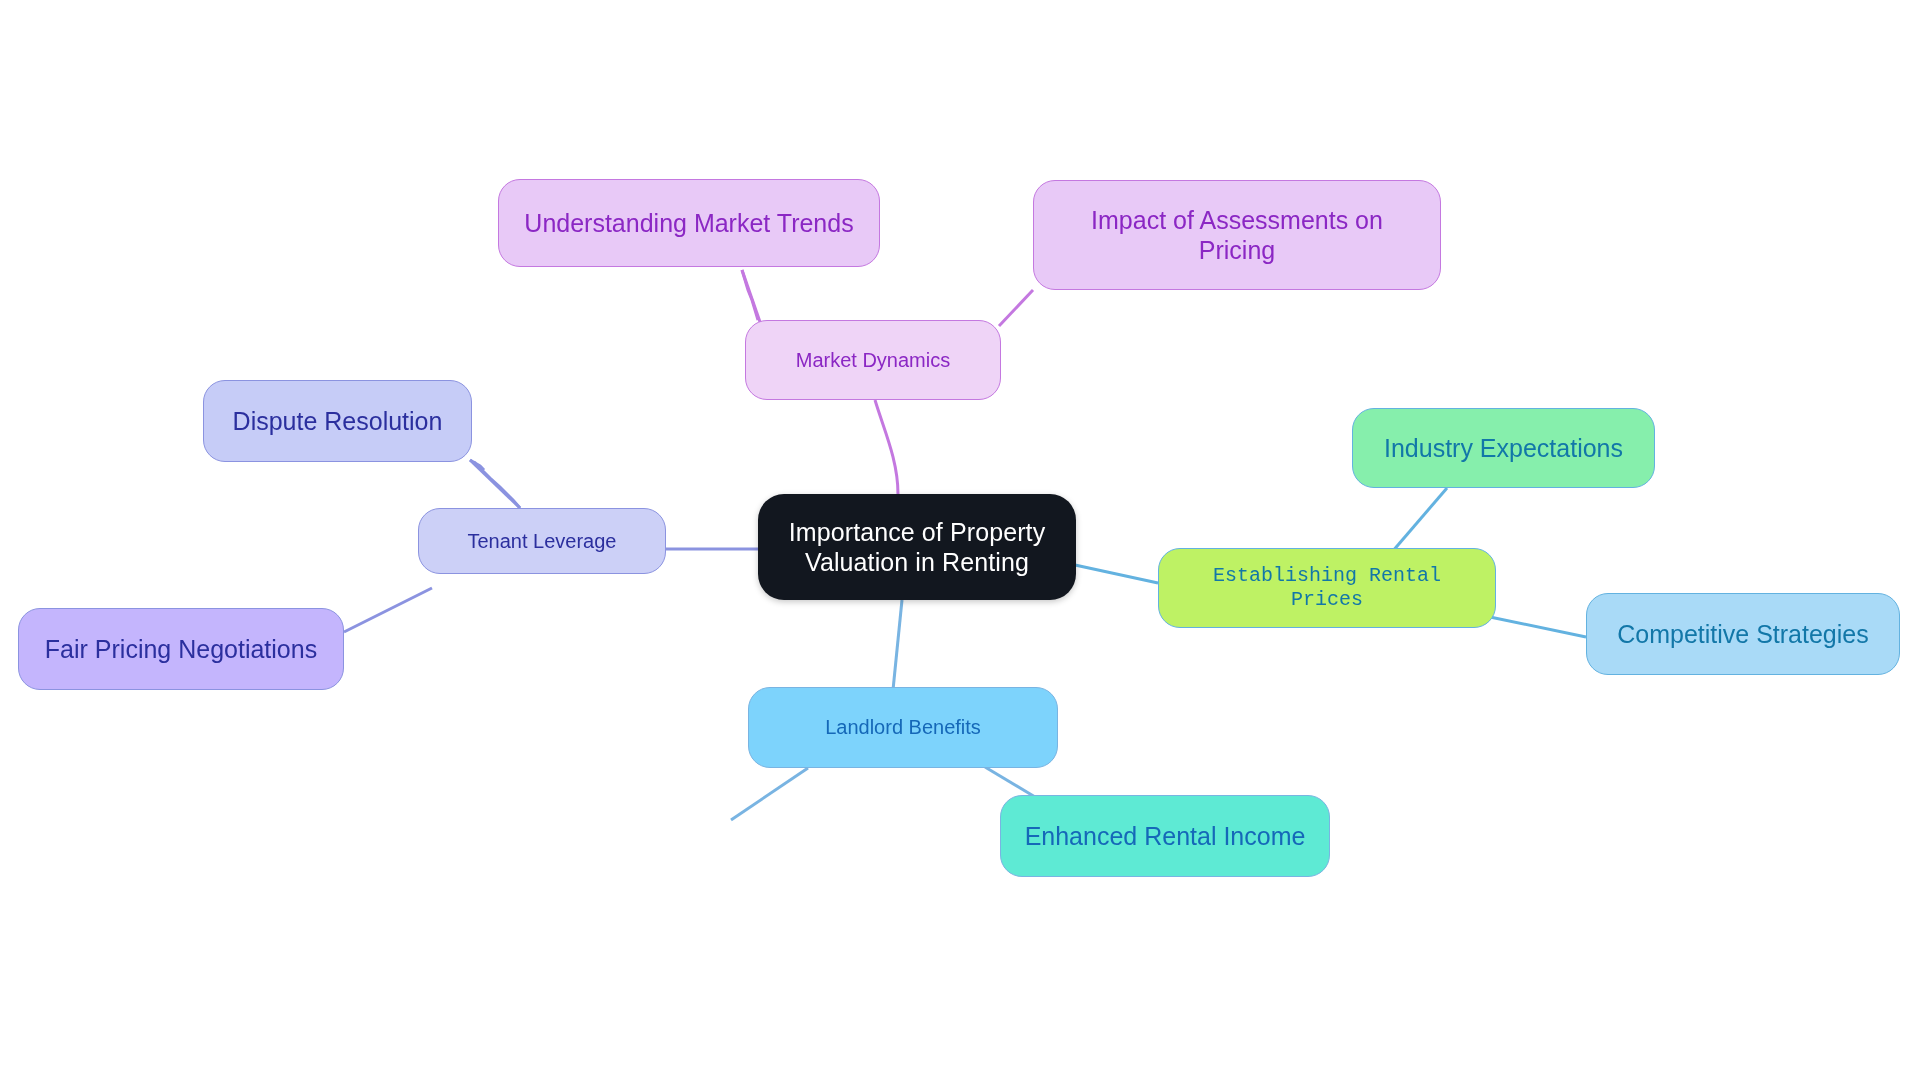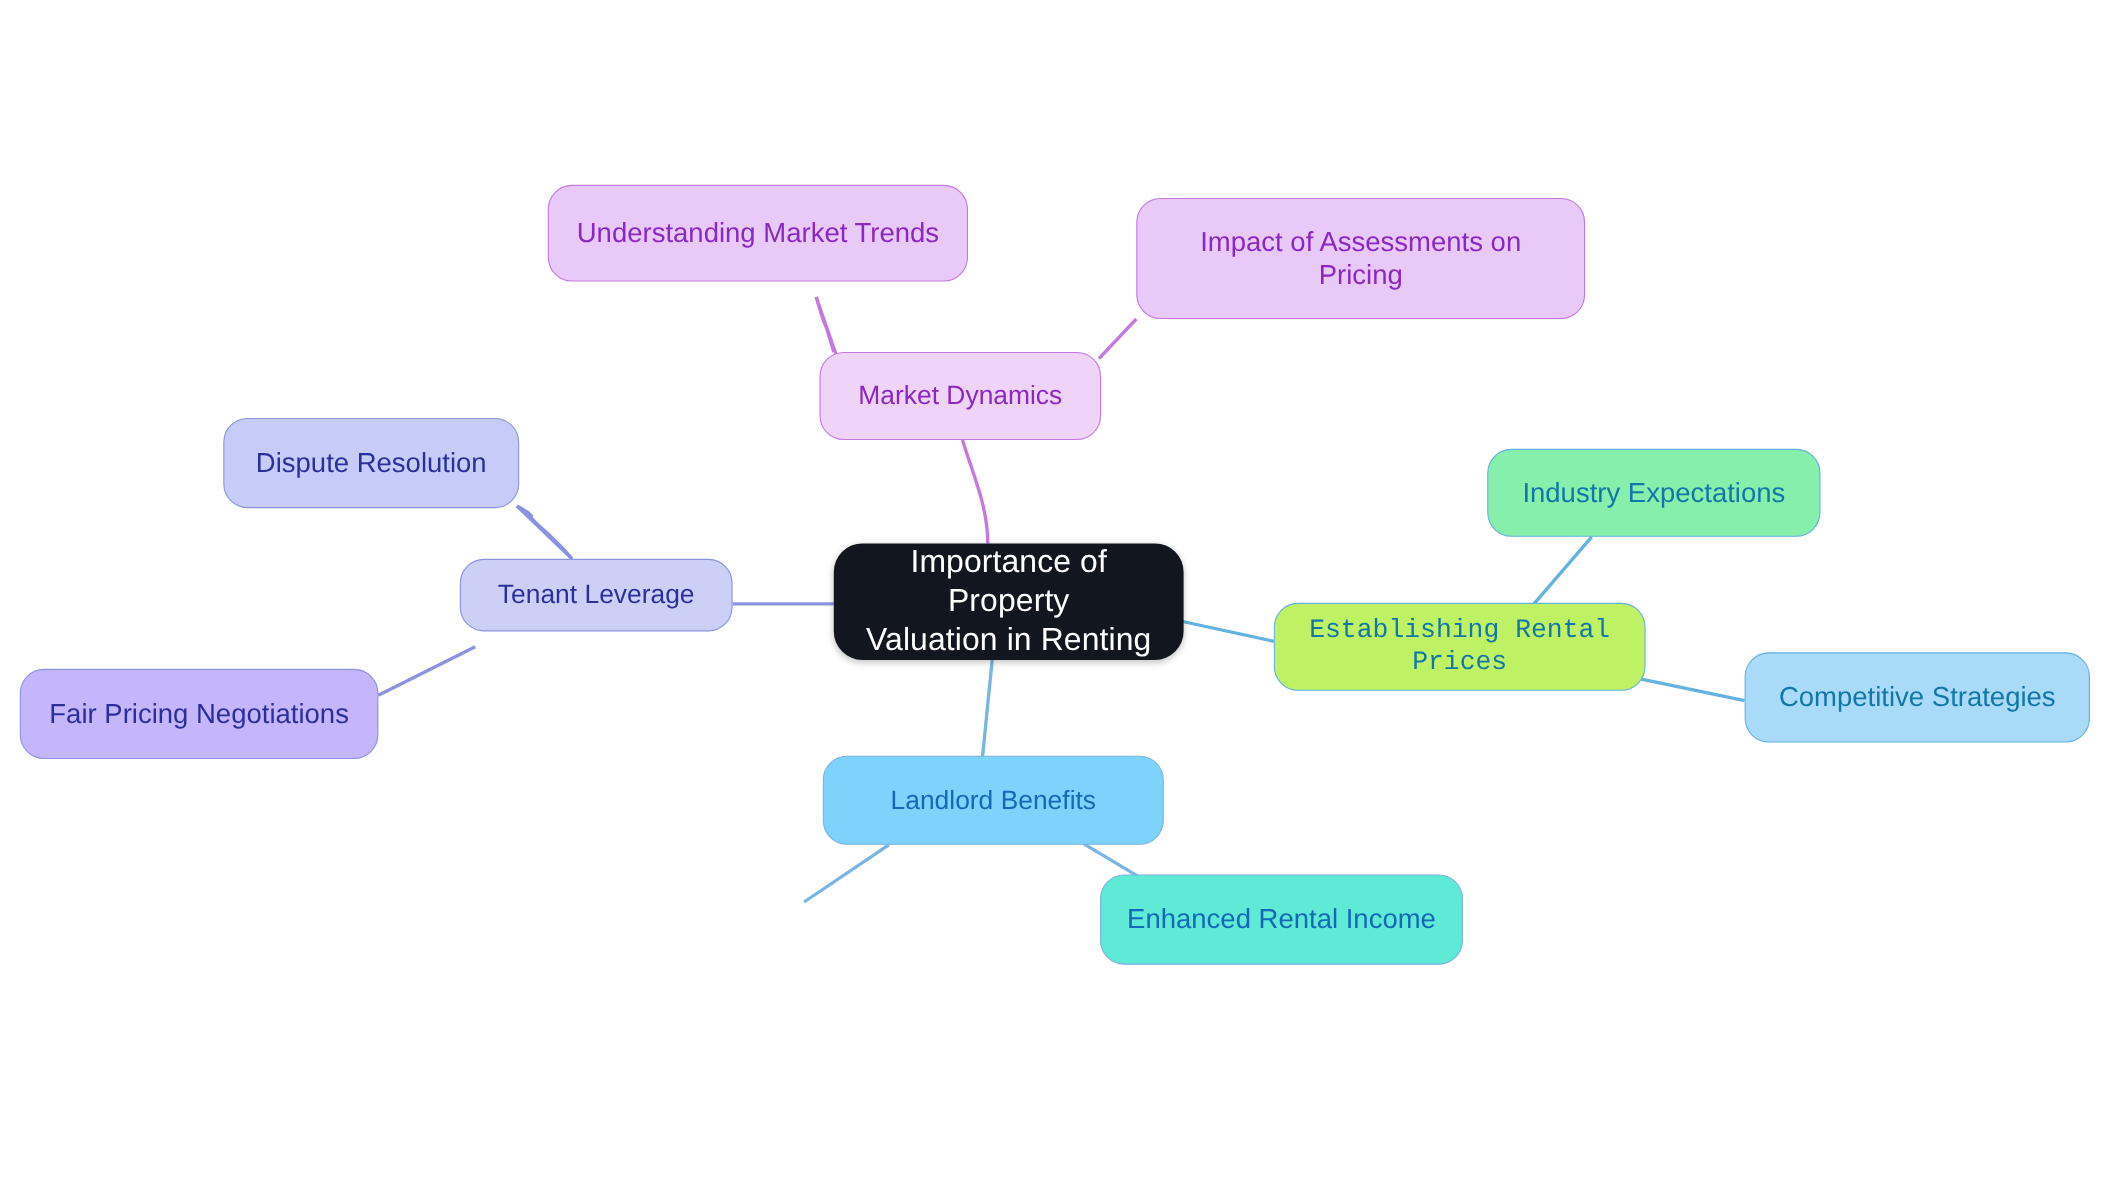--- a/index.html
+++ b/index.html
@@ -37,25 +37,25 @@
     border-style: solid;
     border-width: 1.5px;
     line-height: 1.22;
     padding: 4px 14px;
     white-space: pre-line;
     z-index: 3;
   }
   .node.root {
     border-radius: 26px;
     border-width: 0;
-    font-size: 29px;
+    font-size: 25px;
     letter-spacing: 0.1px;
     box-shadow: 0 2px 6px rgba(0,0,0,0.22);
   }
-  .node.branch { font-size: 24px; }
+  .node.branch { font-size: 20px; }
   .node.leaf { font-size: 25px; }
 </style>
 </head>
 <body>
 
 <div id="canvas">
 
   <svg id="edges" viewBox="0 0 1920 1083" xmlns="http://www.w3.org/2000/svg">
 
     <path d="M 898 494 C 898 460 884 430 875 400" fill="none" stroke="#c478e0" stroke-width="3"></path>
@@ -85,21 +85,21 @@
     <path d="M 985 767 L 1060 812" fill="none" stroke="#79b4e2" stroke-width="3"></path>
   </svg>
 
   <div class="node root" style="left:758px; top:494px; width:318px; height:106px;
               background:#12171f; color:#ffffff;">Importance of Property
 Valuation in Renting</div>
 
   <div class="node branch" style="left:745px; top:320px; width:256px; height:80px;
               background:#efd4f7; color:#8b27c4; border-color:#c478e0;">Market Dynamics</div>
 
-  <div class="node leaf" style="left:498px; top:168px; width:382px; height:88px;
+  <div class="node leaf" style="left:498px; top:179px; width:382px; height:88px;
               background:#e8c9f7; color:#8b27c4; border-color:#c478e0;">Understanding Market Trends</div>
 
   <div class="node leaf" style="left:1033px; top:180px; width:408px; height:110px;
               background:#e8c9f7; color:#8b27c4; border-color:#c478e0;">Impact of Assessments on
 Pricing</div>
 
   <div class="node branch" style="left:418px; top:508px; width:248px; height:66px;
               background:#ccd0f7; color:#2b2f9e; border-color:#8b93e0;">Tenant Leverage</div>
 
   <div class="node leaf" style="left:203px; top:380px; width:269px; height:82px;

